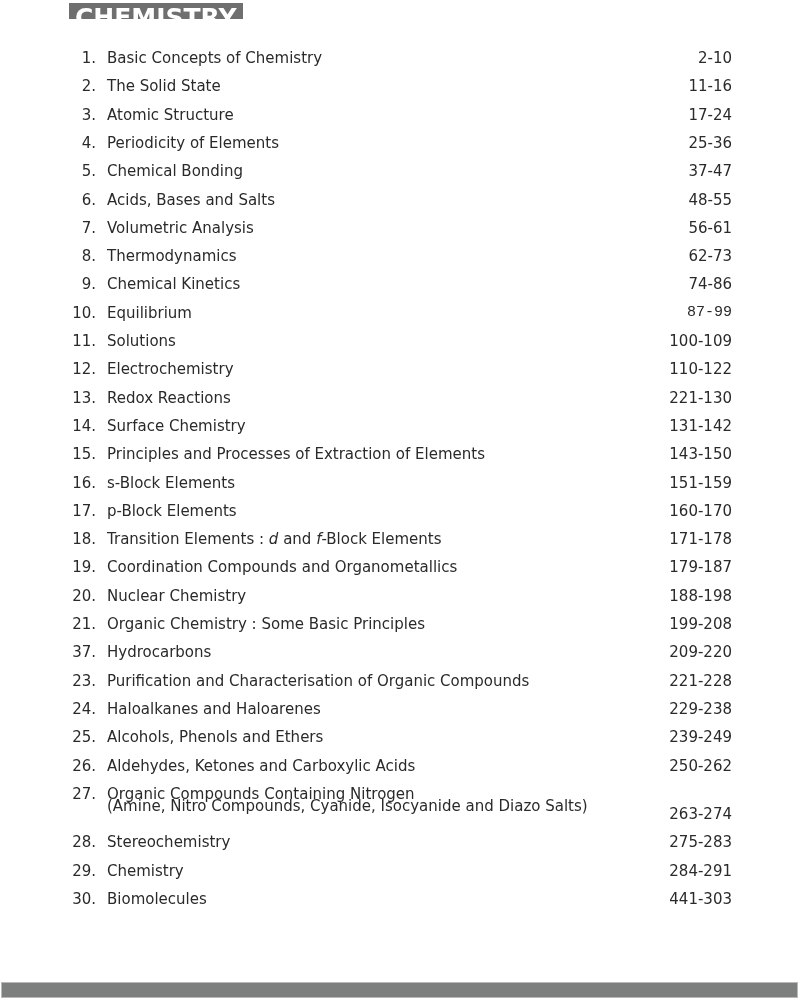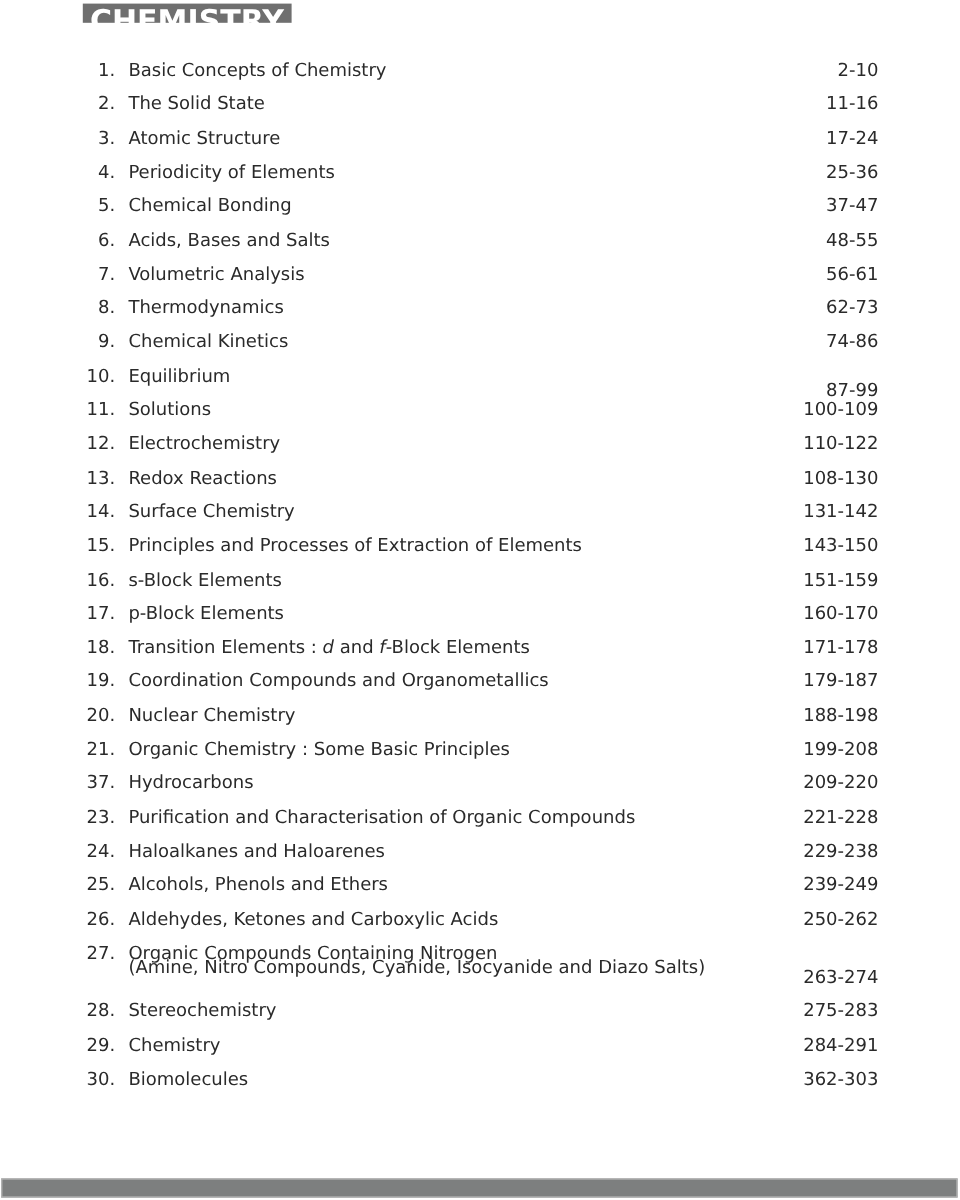--- a/index.html
+++ b/index.html
@@ -69,36 +69,36 @@
       <span class="pages" style="top: 0px;">62-73</span>
     </div>
     <div class="row" style="top: 230.4px;">
       <span class="num">9.</span>
       <span class="label">Chemical Kinetics</span>
       <span class="pages" style="top: 0px;">74-86</span>
     </div>
     <div class="row" style="top: 258.7px;">
       <span class="num">10.</span>
       <span class="label">Equilibrium</span>
-      <span class="pages" style="top: 12px;">87-99</span>
+      <span class="pages" style="top: 0px; font-family: Liberation Mono, monospace;">87-99</span>
     </div>
     <div class="row" style="top: 287px;">
       <span class="num">11.</span>
       <span class="label">Solutions</span>
       <span class="pages" style="top: 0px;">100-109</span>
     </div>
     <div class="row" style="top: 315.3px;">
       <span class="num">12.</span>
       <span class="label">Electrochemistry</span>
       <span class="pages" style="top: 0px;">110-122</span>
     </div>
     <div class="row" style="top: 343.6px;">
       <span class="num">13.</span>
       <span class="label">Redox Reactions</span>
-      <span class="pages" style="top: 0px;">108-130</span>
+      <span class="pages" style="top: 0px;">221-130</span>
     </div>
     <div class="row" style="top: 371.9px;">
       <span class="num">14.</span>
       <span class="label">Surface Chemistry</span>
       <span class="pages" style="top: 0px;">131-142</span>
     </div>
     <div class="row" style="top: 400.2px;">
       <span class="num">15.</span>
       <span class="label">Principles and Processes of Extraction of Elements</span>
       <span class="pages" style="top: 0px;">143-150</span>
@@ -170,17 +170,17 @@
       <span class="pages" style="top: 0px;">275-283</span>
     </div>
     <div class="row" style="top: 816.6px;">
       <span class="num">29.</span>
       <span class="label">Chemistry</span>
       <span class="pages" style="top: 0px;">284-291</span>
     </div>
     <div class="row" style="top: 844.9px;">
       <span class="num">30.</span>
       <span class="label">Biomolecules</span>
-      <span class="pages" style="top: 0px;">362-303</span>
+      <span class="pages" style="top: 0px;">441-303</span>
     </div>
   </div>
 
 <div class="footer-bar"></div>
 
 </body></html>

